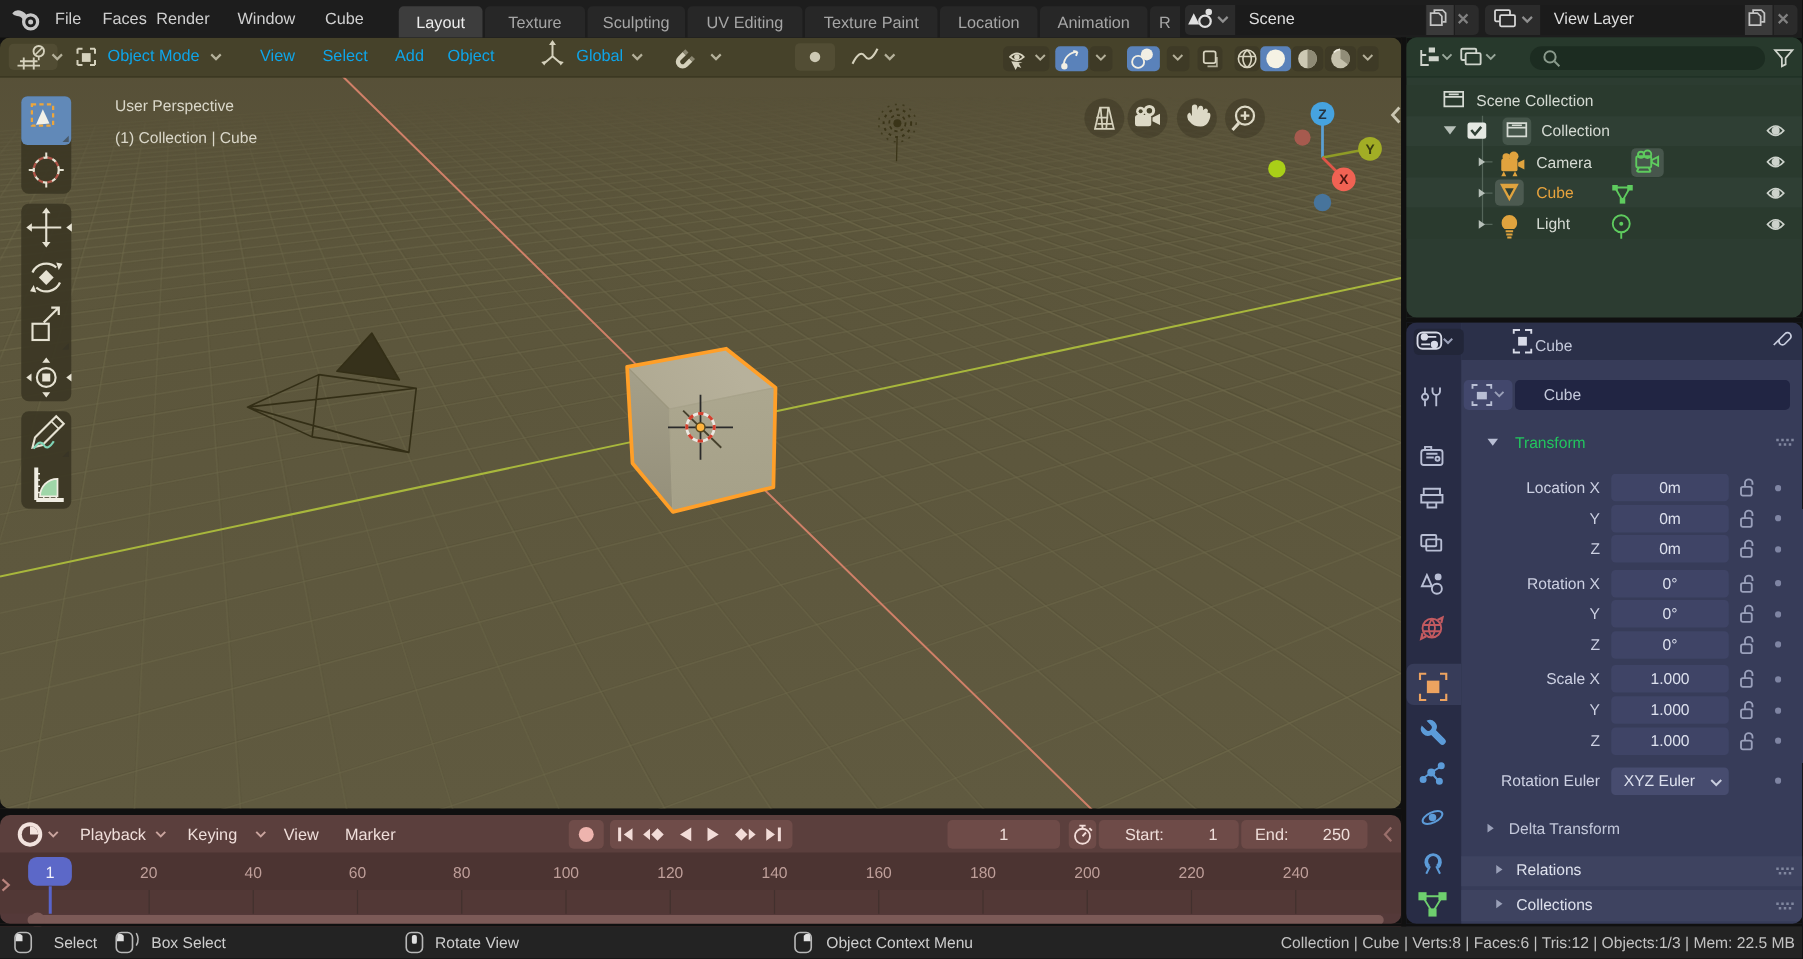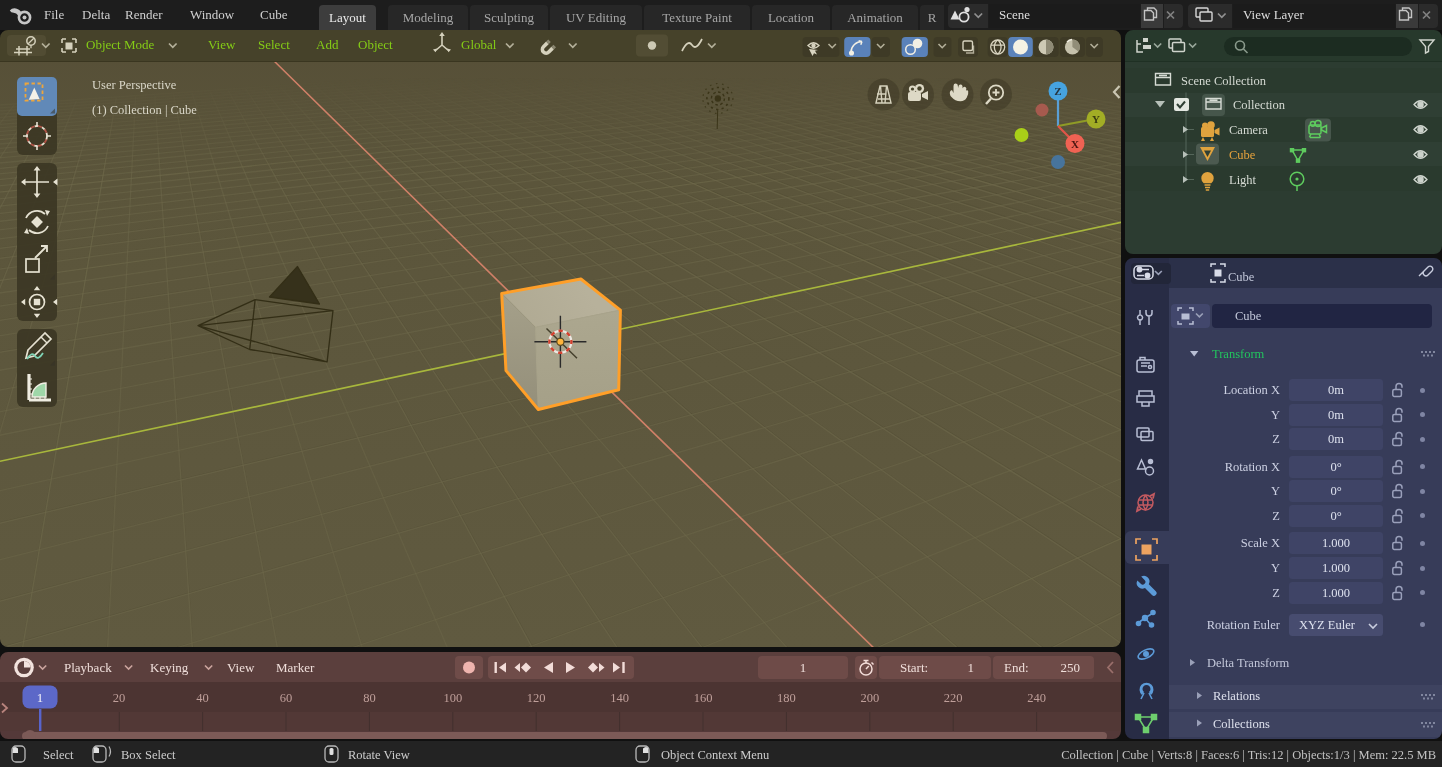--- a/index.html
+++ b/index.html
@@ -1,31 +1,31 @@
 <!DOCTYPE html>
 <html><head><meta charset="utf-8">
 <style>
 html,body{margin:0;padding:0;background:#101010}
-#app{position:relative;width:1442px;height:767px;overflow:hidden;font-family:Liberation Serif, serif;font-size:12px;background:#101010}
+#app{position:relative;width:1442px;height:767px;overflow:hidden;font-family:Liberation Sans, sans-serif;font-size:12px;background:#101010}
 .abs{position:absolute}
 #topbar{left:0;top:0;width:1442px;height:30px;background:#1d1d1d}
 #vphead{left:0;top:30px;width:1121px;height:31px;background:#46422a;border-bottom:1px solid #3a3620}
 #outliner{left:1125px;top:30px;width:317px;height:226px;background:#2c3c31}
 #outhead{left:1125px;top:30px;width:317px;height:31px;background:#27392c;border-bottom:1px solid #1f3024}
 #props{left:1125px;top:258px;width:317px;height:483px;background:#373c59}
 #timeline{left:0;top:652px;width:1121px;height:89px;background:#5b3f3d}
 #status{left:0;top:741px;width:1442px;height:26px;background:#232323}
 .vsep{background:#101010}
 
 #topbar{font-size:13px;color:#d0d0d0}
 .tmenu{position:absolute;top:7px}
 .tab{position:absolute;top:5px;height:25px;line-height:25px;text-align:center;background:#272727;color:#a6a6a6;border-radius:4px 4px 0 0;font-size:13px}
 .tab.on{background:#3d3d3d;color:#ebebeb}
 .fieldtext{position:absolute;top:7px;color:#dedede}
-#vphead{font-size:13px;color:#84cc16}
+#vphead{font-size:13px;color:#0ea5e9}
 .vm{position:absolute;top:7px}
 #props{font-size:12.5px;color:#c3c8da}
 .ptext{position:absolute}
 .plab{position:absolute;left:0;width:155px;text-align:right;color:#ccd0e2}
 .pfield{position:absolute;left:164px;width:94px;height:22px;line-height:22px;text-align:center;background:#3f4466;border-radius:3.5px;color:#dde1ee}
 .pdot{position:absolute;left:294.5px;width:5px;height:5px;border-radius:50%;background:#7f85a3}
 </style></head>
 <body>
 <div id="app">
 <svg id="scene" width="1121" height="617" viewBox="0 30 1121 617" style="position:absolute;left:0;top:30px">
@@ -303,26 +303,26 @@
         <circle r="3.6" fill="#ffb43c" stroke="#5a4a20" stroke-width="1.2"></circle>
       </g>
 </svg>
 <div class="abs" id="topbar">
       <svg width="34" height="30" style="position:absolute;left:3px;top:0">
 <circle cx="21.5" cy="17.5" r="5.6" fill="none" stroke="#c6c6c6" stroke-width="2.6"></circle>
 <circle cx="21.5" cy="17.5" r="2" fill="#c6c6c6"></circle>
 <path d="M6.8,10.6 q2.5,-3.2 6.2,-2.2 q4.4,1.2 5.6,4.4 l-3.4,2.6 q-1.8,-2.6 -4.6,-2.6 q-2.6,0 -3.8,-2.2 z" fill="#c6c6c6"></path>
 </svg>
 <div class="tmenu" style="left:44px">File</div>
-<div class="tmenu" style="left:82px">Delta</div>
+<div class="tmenu" style="left:82px">Faces</div>
 <div class="tmenu" style="left:125px">Render</div>
 <div class="tmenu" style="left:190px">Window</div>
 <div class="tmenu" style="left:260px">Cube</div>
-<div class="tab on" style="left:319px;width:57px">Layout</div>
-<div class="tab" style="left:388px;width:80px">Modeling</div>
+<div class="tab on" style="left:319px;width:67px">Layout</div>
+<div class="tab" style="left:388px;width:80px">Texture</div>
 <div class="tab" style="left:470px;width:78px">Sculpting</div>
 <div class="tab" style="left:550px;width:92px">UV Editing</div>
 <div class="tab" style="left:644px;width:106px">Texture Paint</div>
 <div class="tab" style="left:752px;width:78px">Location</div>
 <div class="tab" style="left:832px;width:86px">Animation</div>
 <div class="tab" style="left:920px;width:24px;border-radius:4px 0 0 0">R</div>
 <div class="abs" style="left:948px;top:4px;width:40px;height:24px;background:#2b2b2b;border-radius:4px 0 0 4px"></div>
 <div class="abs" style="left:989px;top:4px;width:151px;height:24px;background:#1b1b1b"></div>
 <div class="abs" style="left:1141px;top:4px;width:22px;height:24px;background:#3a3a3a"></div>
 <div class="abs" style="left:1164px;top:4px;width:19px;height:24px;background:#2b2b2b;border-radius:0 4px 4px 0"></div>

